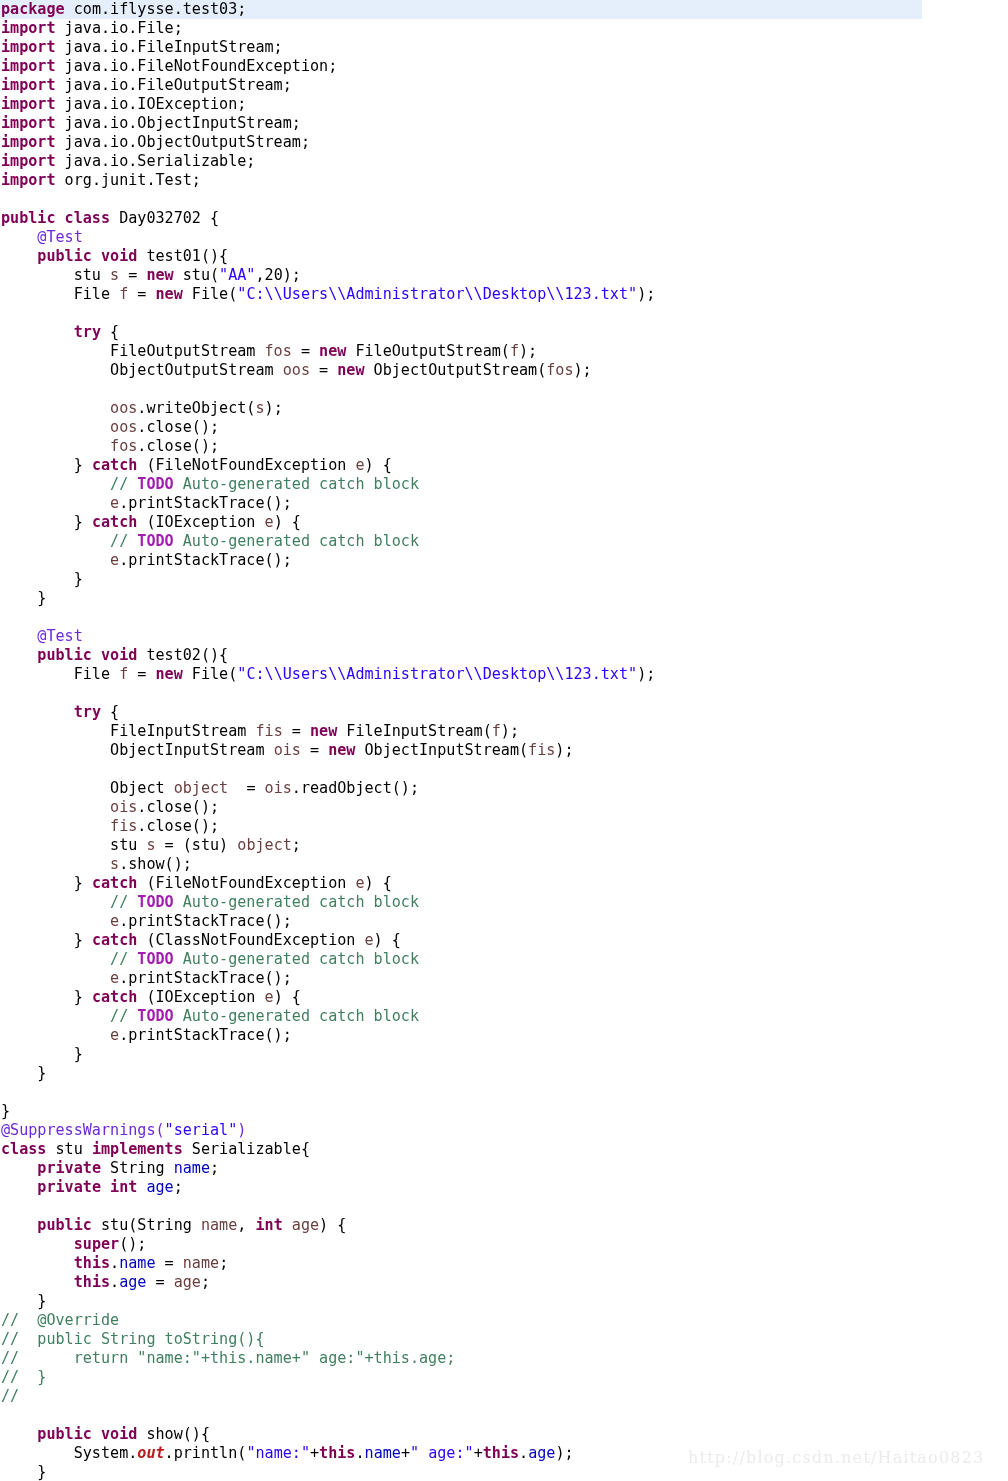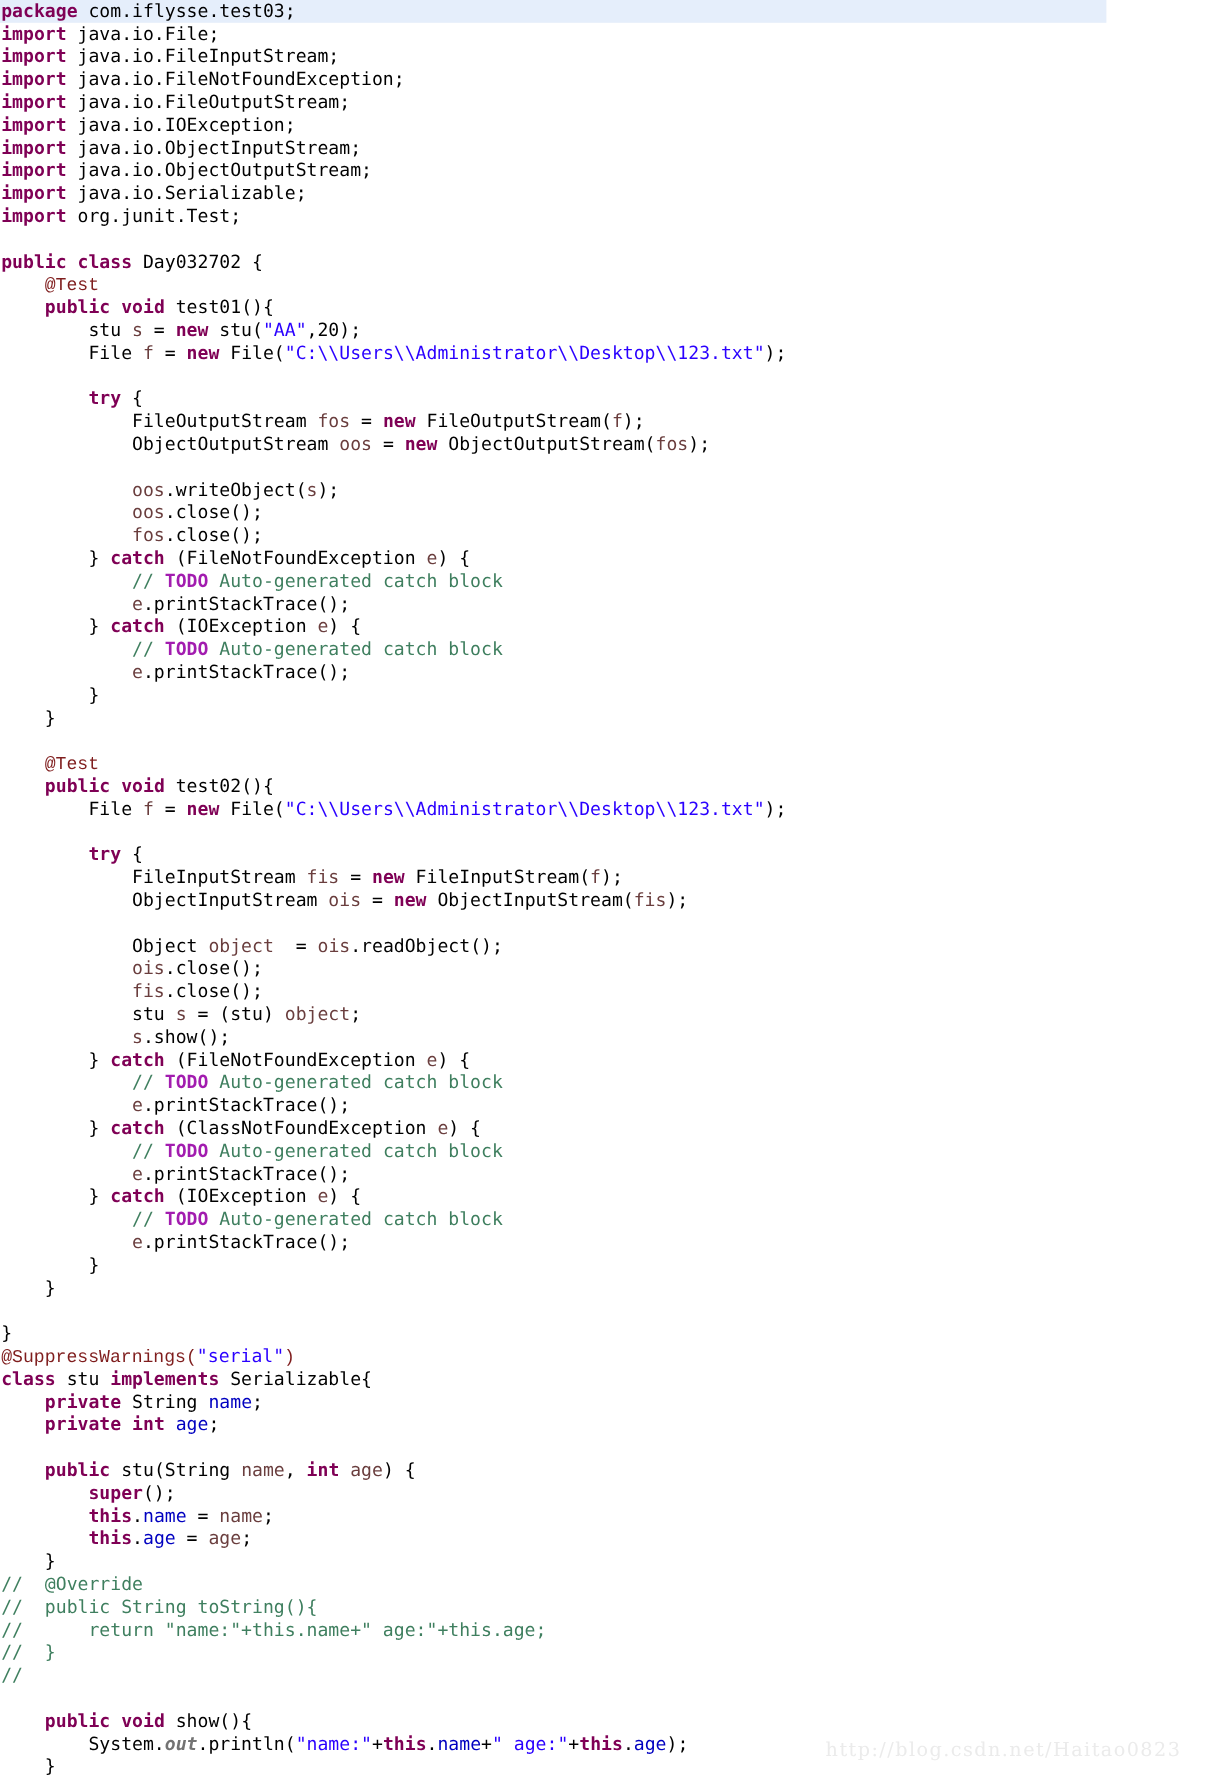--- a/index.html
+++ b/index.html
@@ -33,23 +33,23 @@
     box-sizing: border-box;
   }
   .line.hl {
     background: #e5eefb;
   }
   
   .kw   { color: #7f0055; font-weight: bold; }      
   .str  { color: #2a00ff; }                          
   .cmt  { color: #3f7f5f; }                          
   .todo { color: #a21caf; font-weight: bold; }       
-  .ann  { color: #7f1d1d; font-family: Liberation Mono, monospace; }                          
+  .ann  { color: #6d28d9; }                          
   .fld  { color: #0000c0; }                          
-  .sfld { color: #737373; font-weight: bold; font-style: italic; } 
+  .sfld { color: #b91c1c; font-weight: bold; font-style: italic; } 
   .lvar { color: #6a3e3e; }                          
   .pln  { color: #000000; }                          
 
   #watermark {
     position: absolute;
     left: 688px;
     top: 1448px;
     font-family: "DejaVu Serif", serif;
     font-size: 16px;
     letter-spacing: 1.2px;

